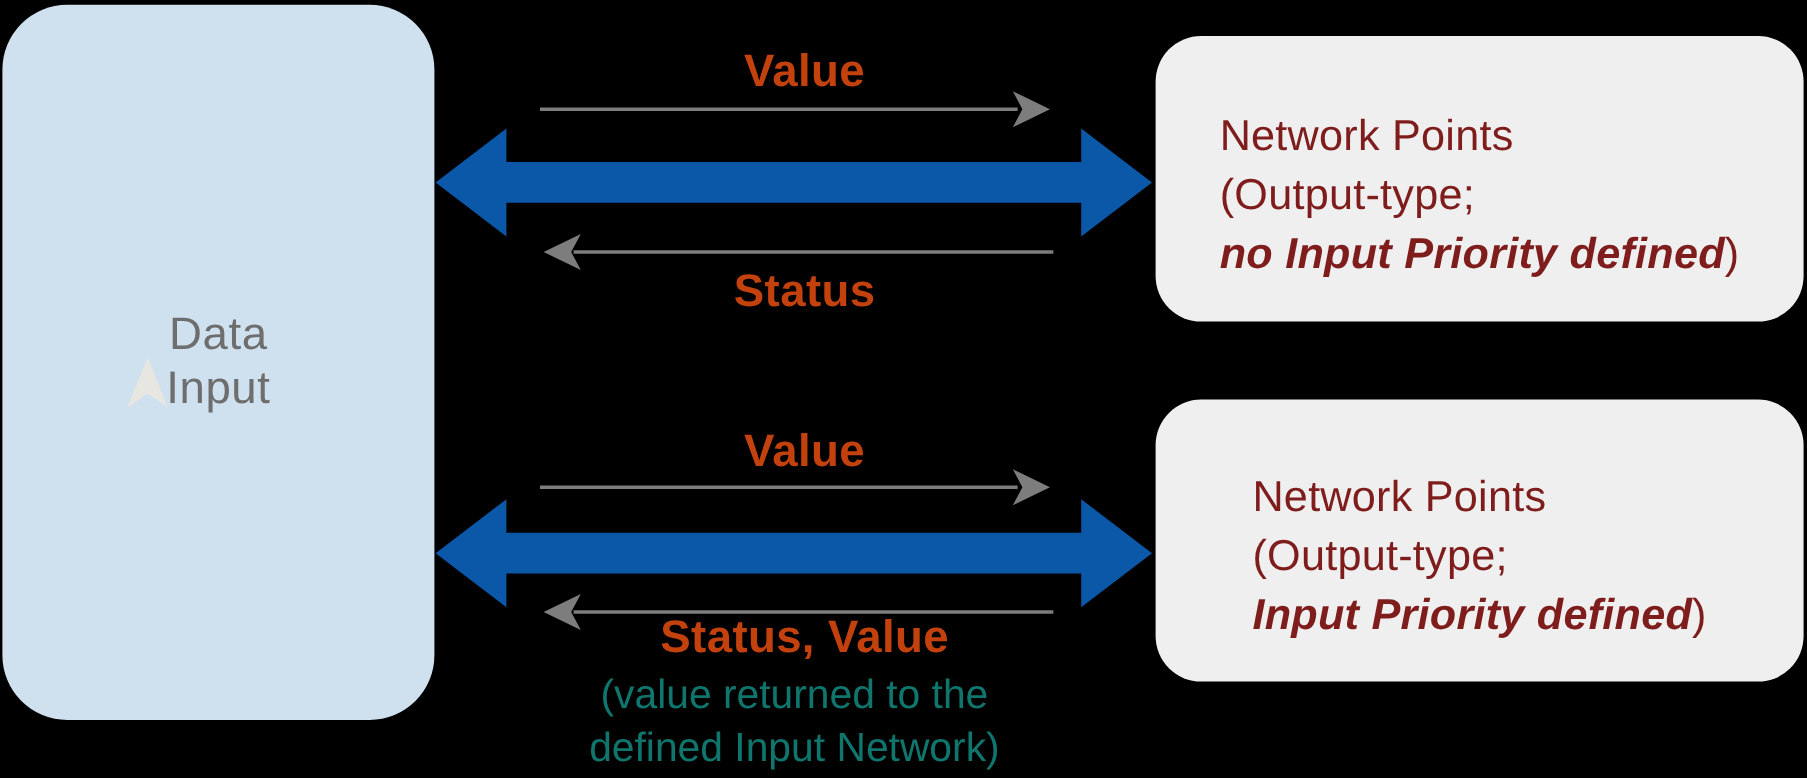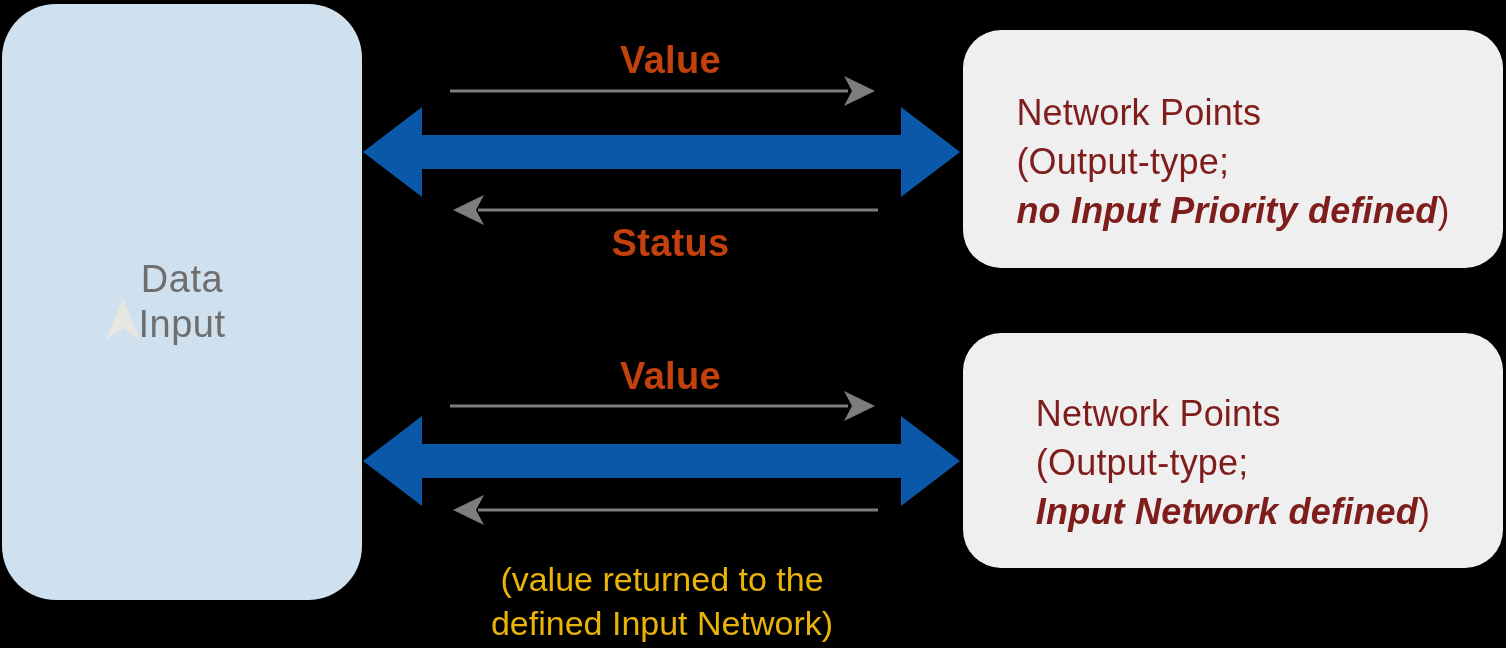--- a/index.html
+++ b/index.html
@@ -87,21 +87,21 @@
 
   .flow-note {
     position: absolute;
     left: 437px;
     width: 450px;
     top: 557px;
     text-align: center;
     font-size: 34px;
     line-height: 44px;
     font-weight: 400;
-    color: #eab308;
+    color: #0f766e;
   }
 
   
   .thin-arrow { position: absolute; }
   .f1-right { left: 450px; top: 75px; }
   .f1-left  { left: 450px; top: 194px; }
   .f2-right { left: 450px; top: 390px; }
   .f2-left  { left: 450px; top: 494px; }
 
   .blue-arrow { position: absolute; left: 363px; }
@@ -158,27 +158,28 @@
 
   <svg class="blue-arrow f2-blue" width="597" height="92" viewBox="0 0 597 92">
     <polygon points="0,46 59,1 59,29 538,29 538,1 597,46 538,91 538,63 59,63 59,91" fill="#0b58a8"></polygon>
   </svg>
 
   <svg class="thin-arrow f2-left" width="428" height="32" viewBox="0 0 428 32">
     <polygon points="34,1 3,16 34,31 26,16" fill="#7d7d7d"></polygon>
     <line x1="28" y1="16" x2="428" y2="16" stroke-width="3" stroke="#7d7d7d"></line>
   </svg>
 
+  <div class="flow-label f2-status">Status, Value</div>
 
   <div class="flow-note">
     <div>(value returned to the</div>
     <div>defined Input Network)</div>
   </div>
 
   <div class="network-box nb-bottom">
     <div class="nb-text">
       <div>Network Points</div>
       <div>(Output-type;</div>
-      <div><span class="bold">Input Network defined</span><span>)</span></div>
+      <div><span class="bold">Input Priority defined</span><span>)</span></div>
     </div>
   </div>
 
 </div>
 
 </body></html>

